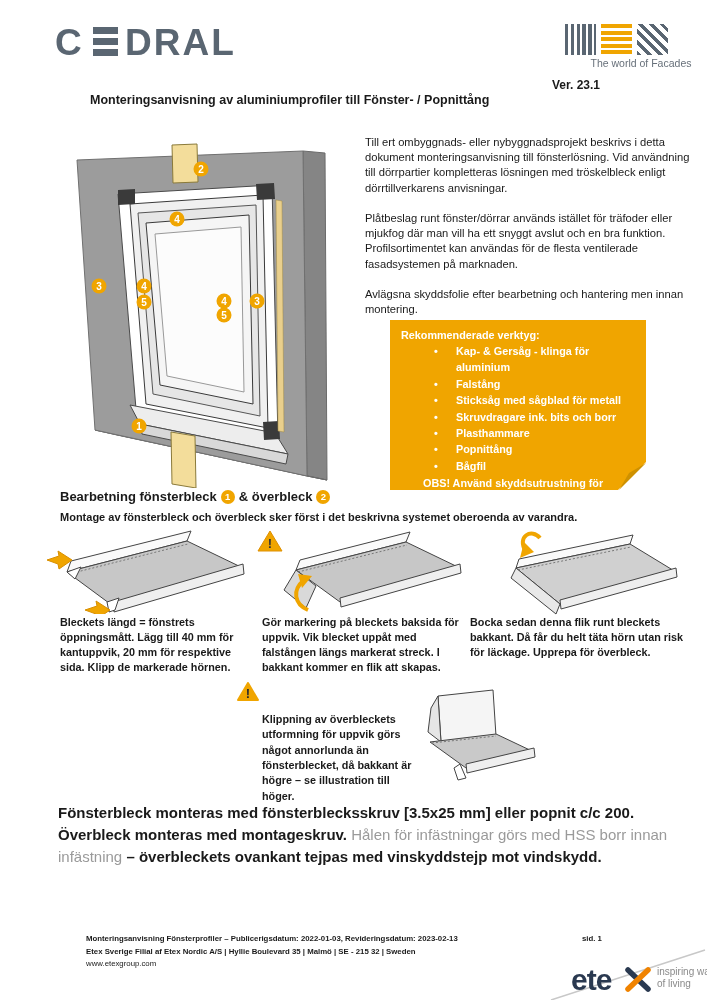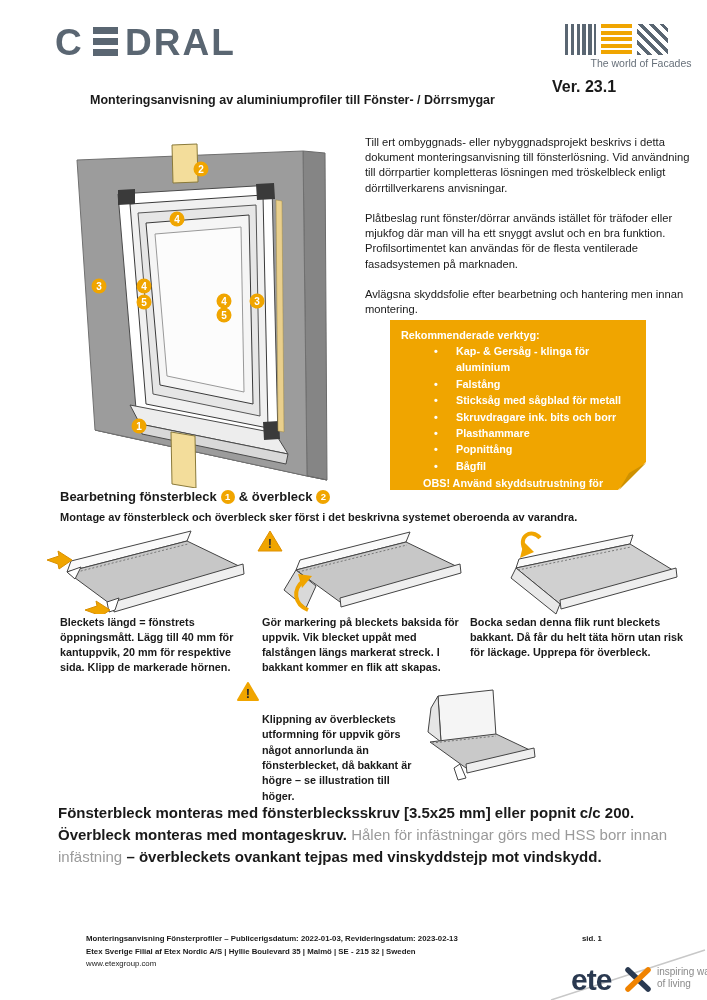--- a/index.html
+++ b/index.html
@@ -1,21 +1,21 @@
 <!DOCTYPE html>
 <html><head>
 <meta charset="utf-8">
 <style>
   html,body{margin:0;padding:0;background:#e8e8e8;}
   .page{position:relative;width:707px;height:1000px;background:#ffffff;margin:0 auto;
         font-family:"Liberation Sans",sans-serif;color:#1a1a1a;overflow:hidden;}
   .abs{position:absolute;}
   
   .doc-title{left:90px;top:93px;font-size:12.5px;font-weight:bold;}
-  .version{left:552px;top:78px;font-size:16px;font-weight:bold;}
+  .version{left:552px;top:78px;font-size:12px;font-weight:bold;}
   .facades-tiles{left:565px;top:24px;display:flex;gap:5px;}
   .tile{width:31px;height:31px;}
   .tile-vbars{background:repeating-linear-gradient(90deg,#5A6672 0 3.5px,#fff 3.5px 5.8px);}
   .tile-hbars{background:repeating-linear-gradient(180deg,#F0A500 0 4px,#fff 4px 6.6px);}
   .tile-diag{background:repeating-linear-gradient(45deg,#5A6672 0 3.5px,#fff 3.5px 7.5px);}
   .facades-text{left:561px;top:57px;width:110px;font-size:10.5px;color:#67707a;text-align:center;margin-left:25px;}
   
   .intro{left:365px;top:135px;width:335px;font-size:11.2px;line-height:1.36;}
   .intro p{margin:0 0 15px 0;}
   
@@ -65,21 +65,21 @@
   </svg>
 
   <div class="abs facades-tiles">
     <div class="tile tile-vbars"></div>
     <div class="tile tile-hbars"></div>
     <div class="tile tile-diag"></div>
   </div>
   <div class="abs facades-text">The world of Facades</div>
 
   <div class="abs version">Ver. 23.1</div>
-  <div class="abs doc-title">Monteringsanvisning av aluminiumprofiler till Fönster- / Dörrsmygar</div>
+  <div class="abs doc-title">Monteringsanvisning av aluminiumprofiler till Fönster- / Popnittång</div>
 
   <svg class="abs" style="left:60px;top:142px;" width="292" height="346" viewBox="0 0 292 346">
 
     <polygon points="243,9 265,11 267,338 247,334" fill="#858585" stroke="#6b6b6b"></polygon>
     <polygon points="35,288 247,334 267,338 57,293" fill="#7e7e7e" stroke="#6b6b6b"></polygon>
     <polygon points="17,18 243,9 247,334 35,288" fill="#9c9c9c" stroke="#707070"></polygon>
 
     <polygon points="58,52 212,43 218,297 76,267" fill="#ffffff" stroke="#4a4a4a"></polygon>
 
     <polygon points="70,62 203,53 208,286 86,262" fill="#f0f0f0" stroke="#3a3a3a"></polygon>

